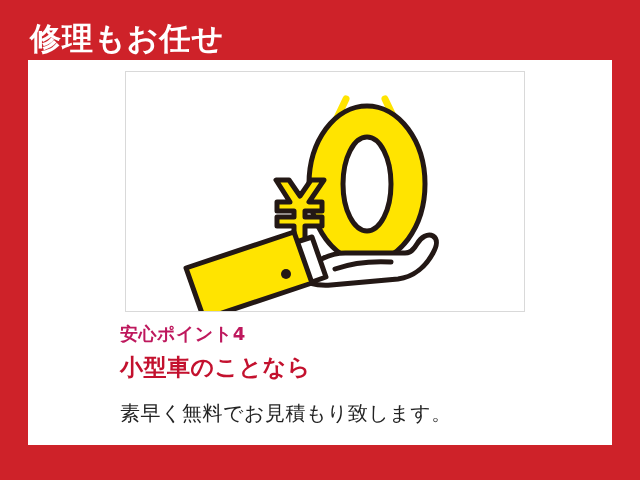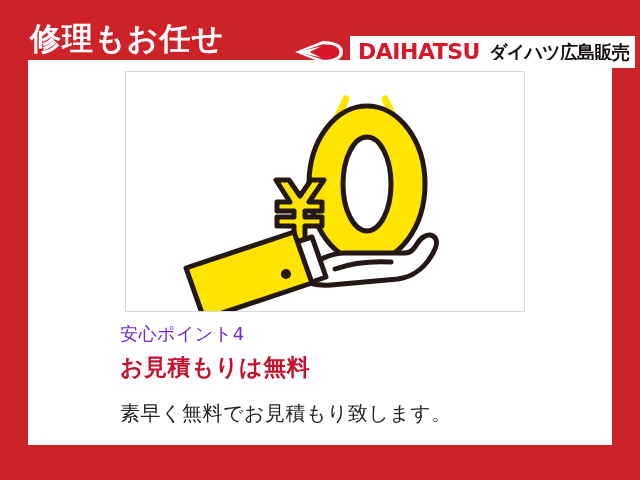--- a/index.html
+++ b/index.html
@@ -136,22 +136,22 @@
   
   .captions {
     position: absolute;
     left: 92px;
     top: 262px;
     width: 470px;
   }
   .cap-point {
     font-size: 18px;
     line-height: 24px;
-    font-weight: 400;
-    color: #6d28d9;
+    font-weight: 700;
+    color: #be185d;
     letter-spacing: 0.5px;
     white-space: nowrap;
   }
   .cap-head {
     margin-top: 6px;
     font-size: 23px;
     line-height: 30px;
     font-weight: 700;
     color: #c3112e;
     letter-spacing: 0.5px;
@@ -181,33 +181,20 @@
 <body>
 
 <div id="page">
 
   <div class="header">
     <div class="header-title">修理もお任せ</div>
 
     <div class="brand">
 
 
-      <div class="brand-logo-row">
-        <div class="brand-emblem-box">
-          <svg class="brand-emblem-svg" width="52" height="26" viewBox="0 0 52 26">
-            <path d="M2 13 L30 2 C44 2 50 7 50 13 C50 19 44 24 30 24 Z" fill="#ffffff"></path>
-            <path d="M6 13 L30 5.2 C41.5 5.2 46.5 8.4 46.5 13 C46.5 17.6 41.5 20.8 30 20.8 Z" fill="#d7182a"></path>
-            <path d="M3.2 13 L28 7.4 L16.5 13 L28 18.6 Z" fill="#ffffff"></path>
-          </svg>
-        </div>
-        <div class="brand-wordmark-box">
-          <span class="brand-wordmark">DAIHATSU</span>
-          <span class="brand-dealer">ダイハツ広島販売</span>
-        </div>
-      </div>
 
     </div>
   </div>
 
   <div class="card">
 
     <div class="illus-frame">
       <svg class="illus-svg" width="398" height="239" viewBox="0 0 398 239">
 
         <g>
@@ -238,21 +225,21 @@
 
           <path d="M60 196 L168 160 L186 211 L78 247 Z" fill="#ffe400" stroke="#231815" stroke-width="5" stroke-linejoin="round"></path>
 
           <circle cx="160" cy="202" r="5" fill="#231815"></circle>
         </g>
       </svg>
     </div>
 
     <div class="captions">
       <div class="cap-point">安心ポイント4</div>
-      <div class="cap-head">お見積もりは無料</div>
+      <div class="cap-head">小型車のことなら</div>
       <div class="cap-body">素早く無料でお見積もり致します。</div>
     </div>
 
   </div>
 
   <div class="footer-band"></div>
 
 </div>
 
 </body></html>

